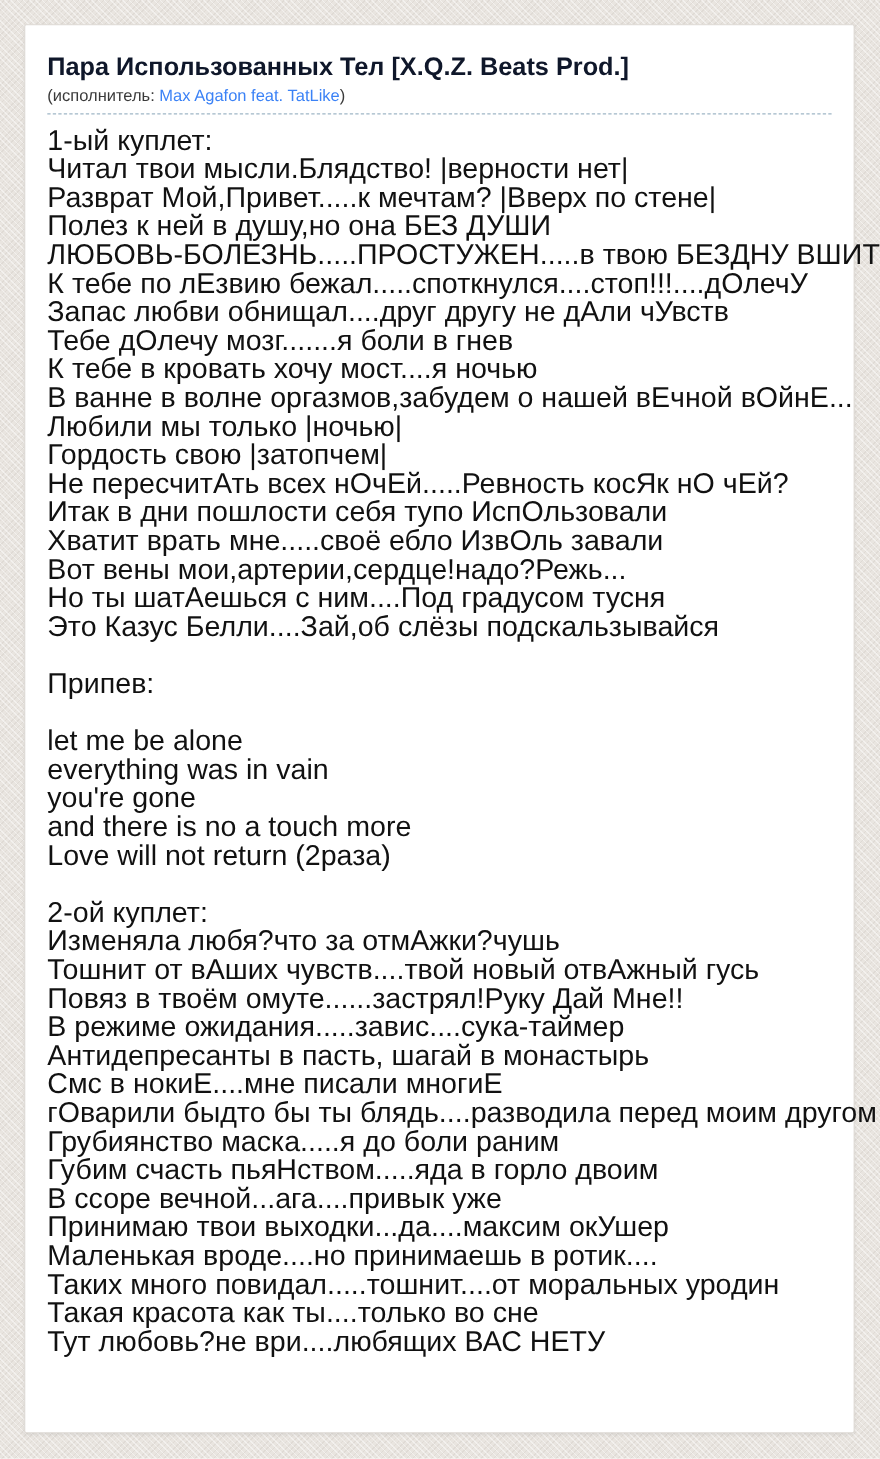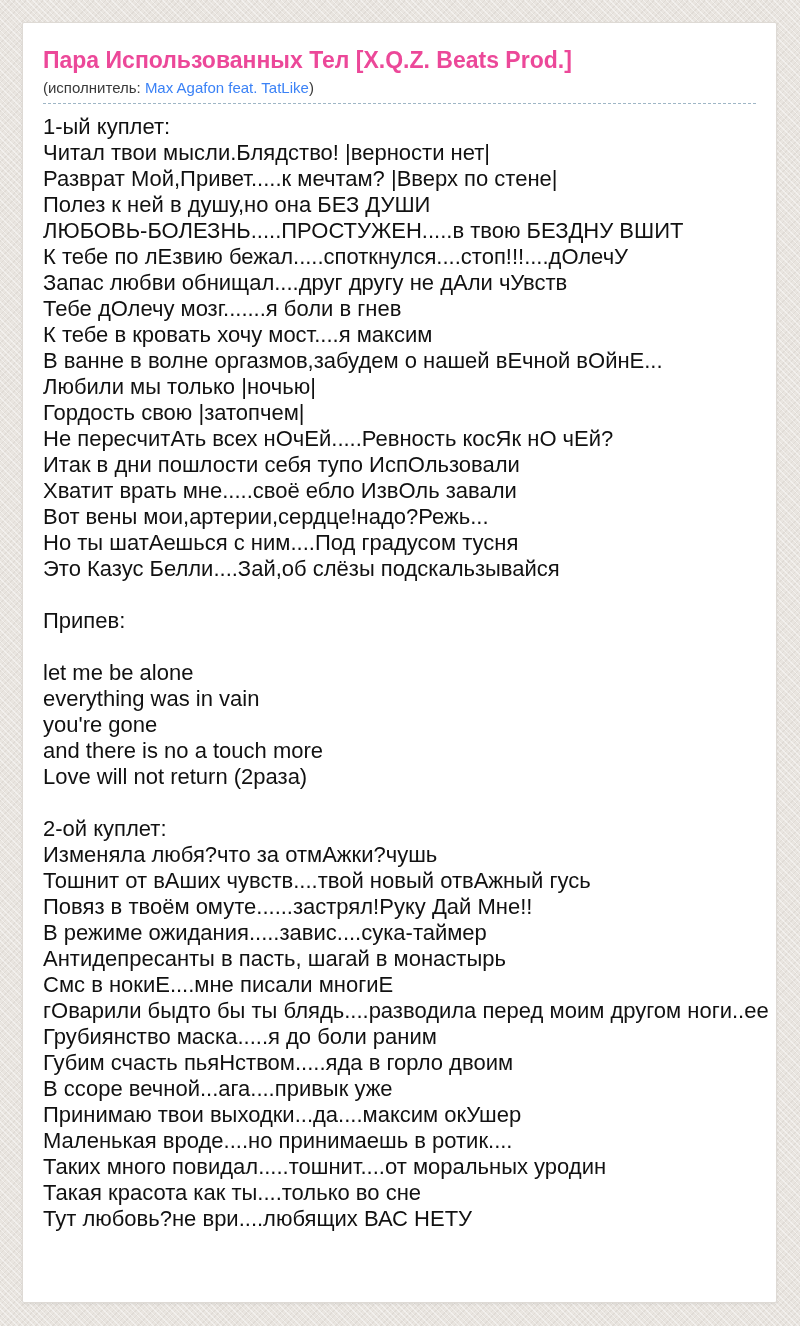--- a/index.html
+++ b/index.html
@@ -24,21 +24,21 @@
     height: 1281px;
     background: #ffffff;
     border: 1px solid #dedad5;
     border-radius: 2px;
     box-shadow: 0 1px 3px rgba(0,0,0,0.07);
     padding: 24px 20px 0 20px;
   }
   .title {
     font-size: 23px;
     font-weight: bold;
-    color: #ec4899;
+    color: #0f172a;
     letter-spacing: 0;
     line-height: 1.15;
   }
   .subtitle {
     margin-top: 6px;
     font-size: 15px;
     color: #3a3a3a;
     line-height: 1.2;
   }
   .artist-link {
@@ -46,21 +46,21 @@
     text-decoration: none;
     cursor: pointer;
   }
   .separator {
     margin-top: 6px;
     border-bottom: 1px dashed #9fb6c6;
     height: 0;
   }
   .lyrics {
     margin-top: 10px;
-    font-size: 22px;
+    font-size: 26px;
     color: #111111;
   }
   .lyrics-line {
     height: 26px;
     line-height: 26px;
     white-space: pre;
   }
 </style>
 </head>
 <body>
@@ -74,21 +74,21 @@
 
   <div class="lyrics">
       <div class="lyrics-line">1-ый куплет:</div>
       <div class="lyrics-line">Читал твои мысли.Блядство! |верности нет|</div>
       <div class="lyrics-line">Разврат Мой,Привет.....к мечтам? |Вверх по стене|</div>
       <div class="lyrics-line">Полез к ней в душу,но она БЕЗ ДУШИ</div>
       <div class="lyrics-line">ЛЮБОВЬ-БОЛЕЗНЬ.....ПРОСТУЖЕН.....в твою БЕЗДНУ ВШИТ</div>
       <div class="lyrics-line">К тебе по лЕзвию бежал.....споткнулся....стоп!!!....дОлечУ</div>
       <div class="lyrics-line">Запас любви обнищал....друг другу не дАли чУвств</div>
       <div class="lyrics-line">Тебе дОлечу мозг.......я боли в гнев</div>
-      <div class="lyrics-line">К тебе в кровать хочу мост....я максим</div>
+      <div class="lyrics-line">К тебе в кровать хочу мост....я ночью</div>
       <div class="lyrics-line">В ванне в волне оргазмов,забудем о нашей вЕчной вОйнЕ...</div>
       <div class="lyrics-line">Любили мы только |ночью|</div>
       <div class="lyrics-line">Гордость свою |затопчем|</div>
       <div class="lyrics-line">Не пересчитАть всех нОчЕй.....Ревность косЯк нО чЕй?</div>
       <div class="lyrics-line">Итак в дни пошлости себя тупо ИспОльзовали</div>
       <div class="lyrics-line">Хватит врать мне.....своё ебло ИзвОль завали</div>
       <div class="lyrics-line">Вот вены мои,артерии,сердце!надо?Режь...</div>
       <div class="lyrics-line">Но ты шатАешься с ним....Под градусом тусня</div>
       <div class="lyrics-line">Это Казус Белли....Зай,об слёзы подскальзывайся</div>
       <div class="lyrics-line">&nbsp;</div>

